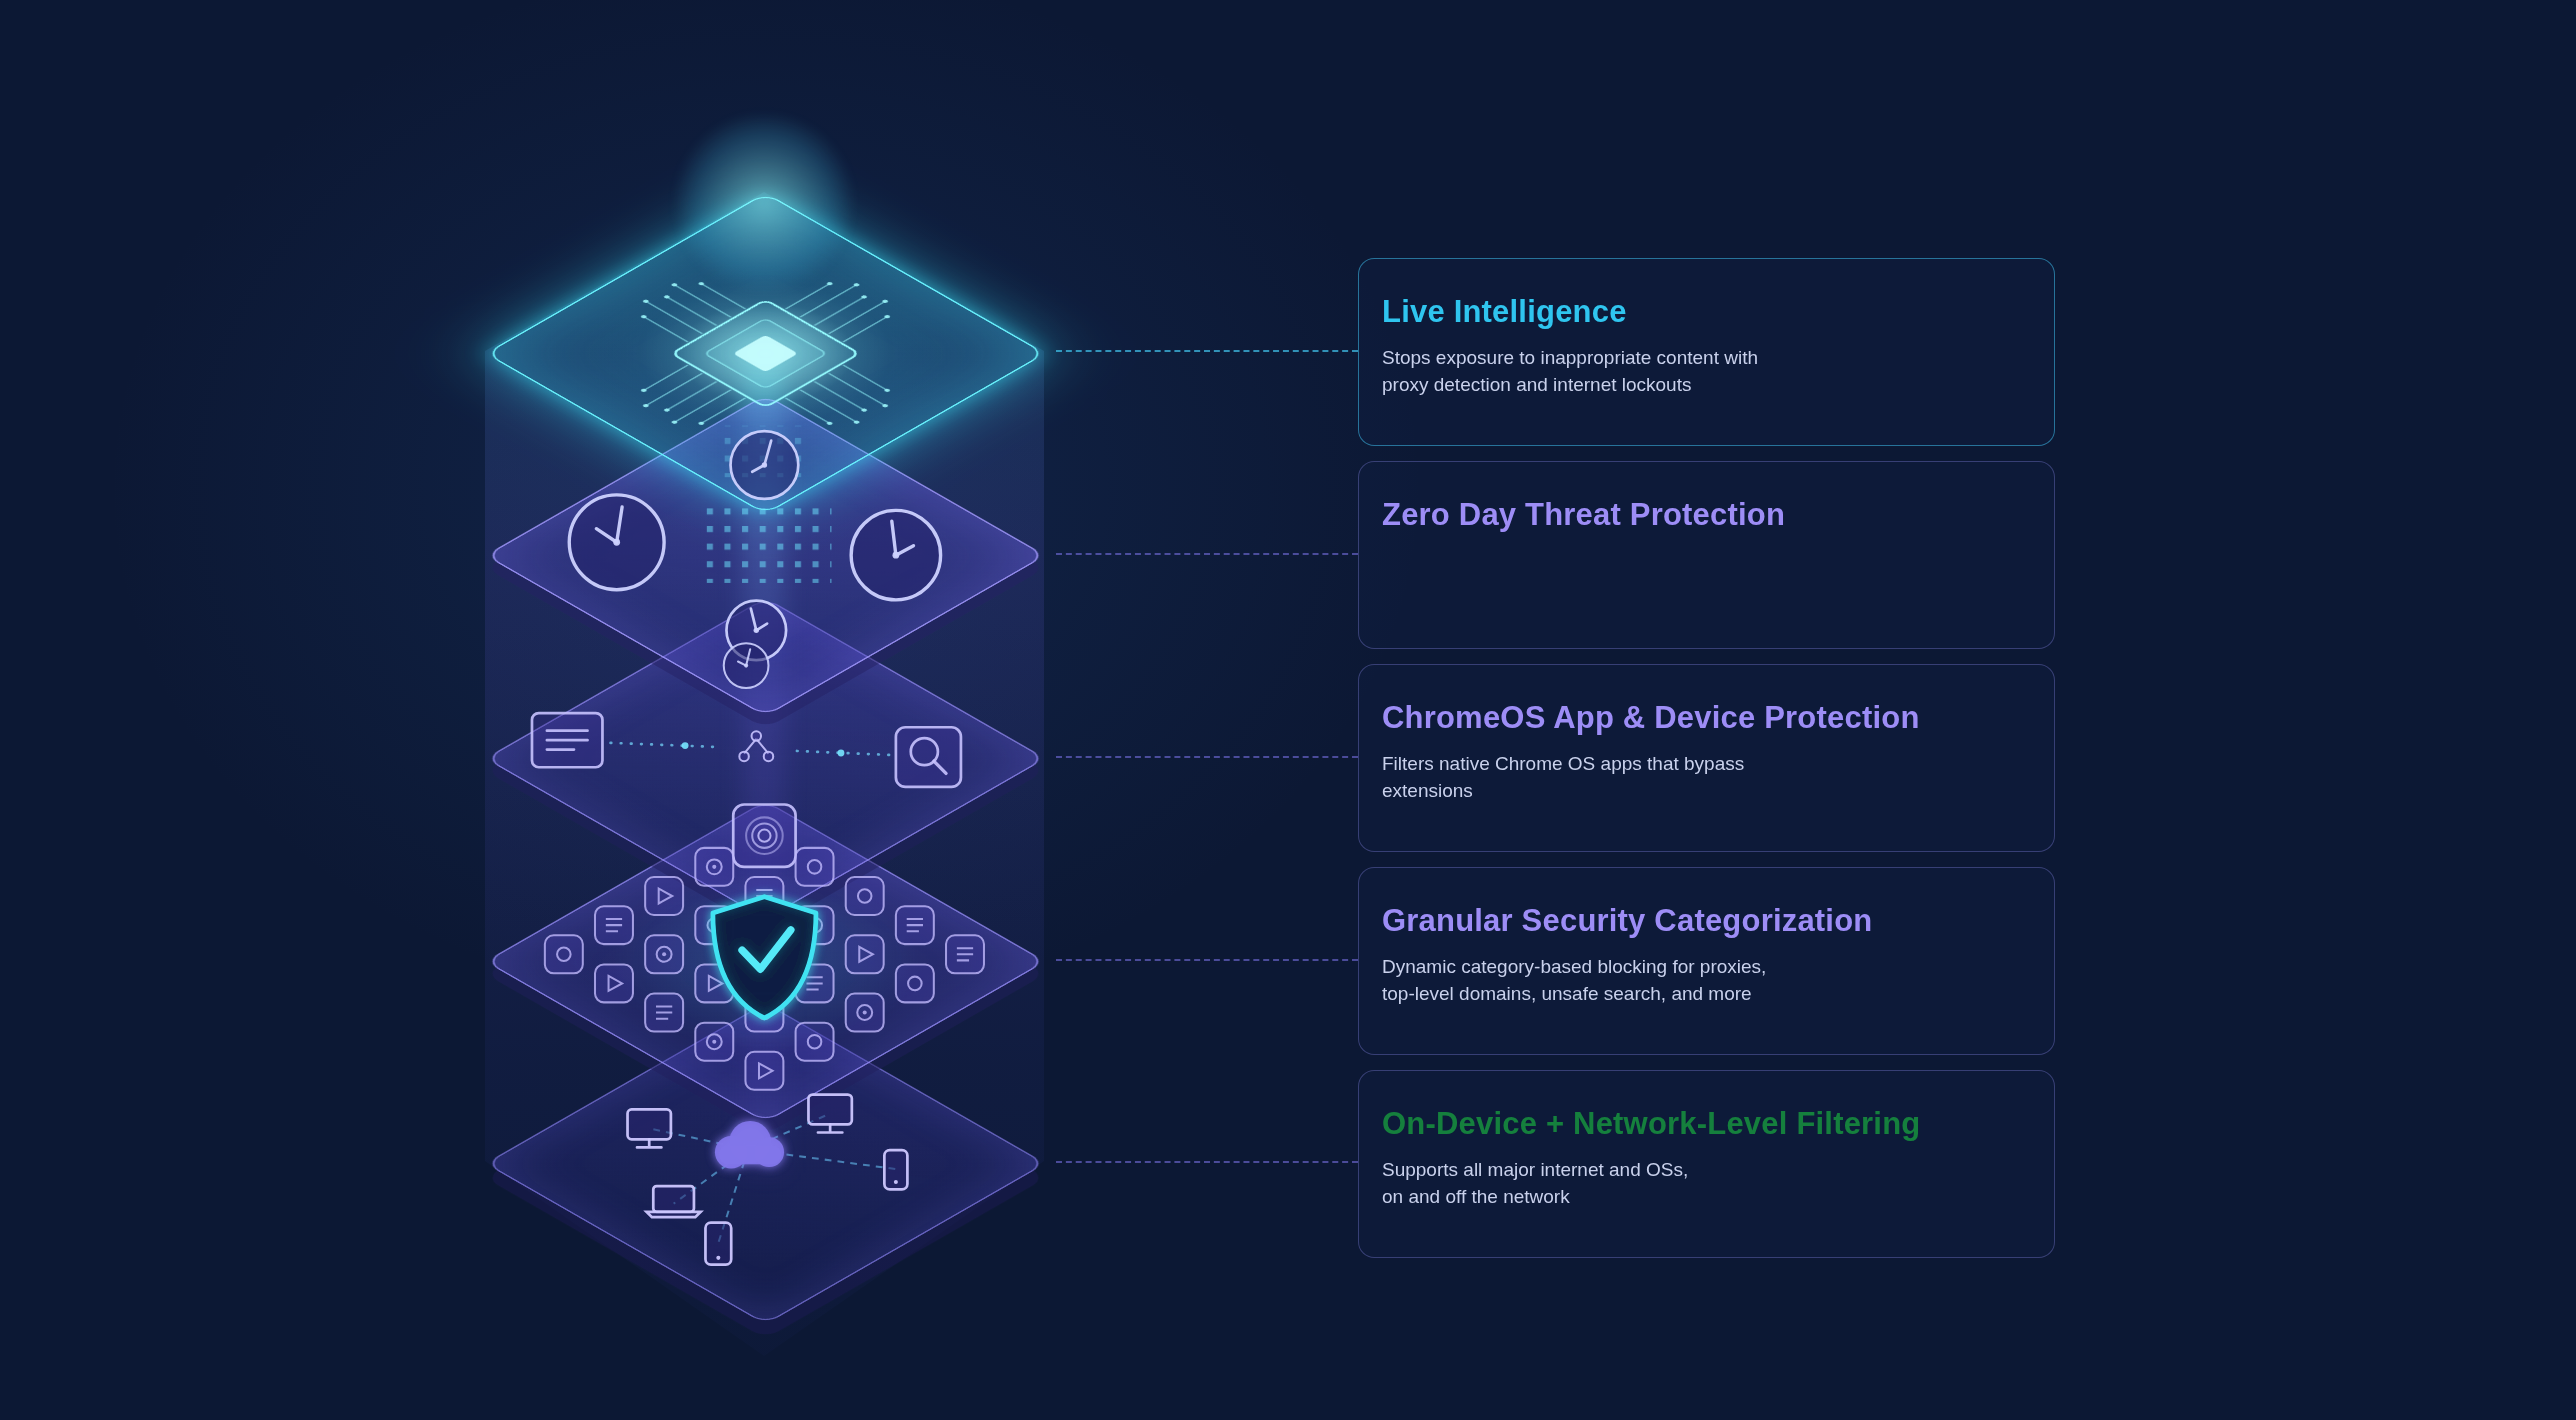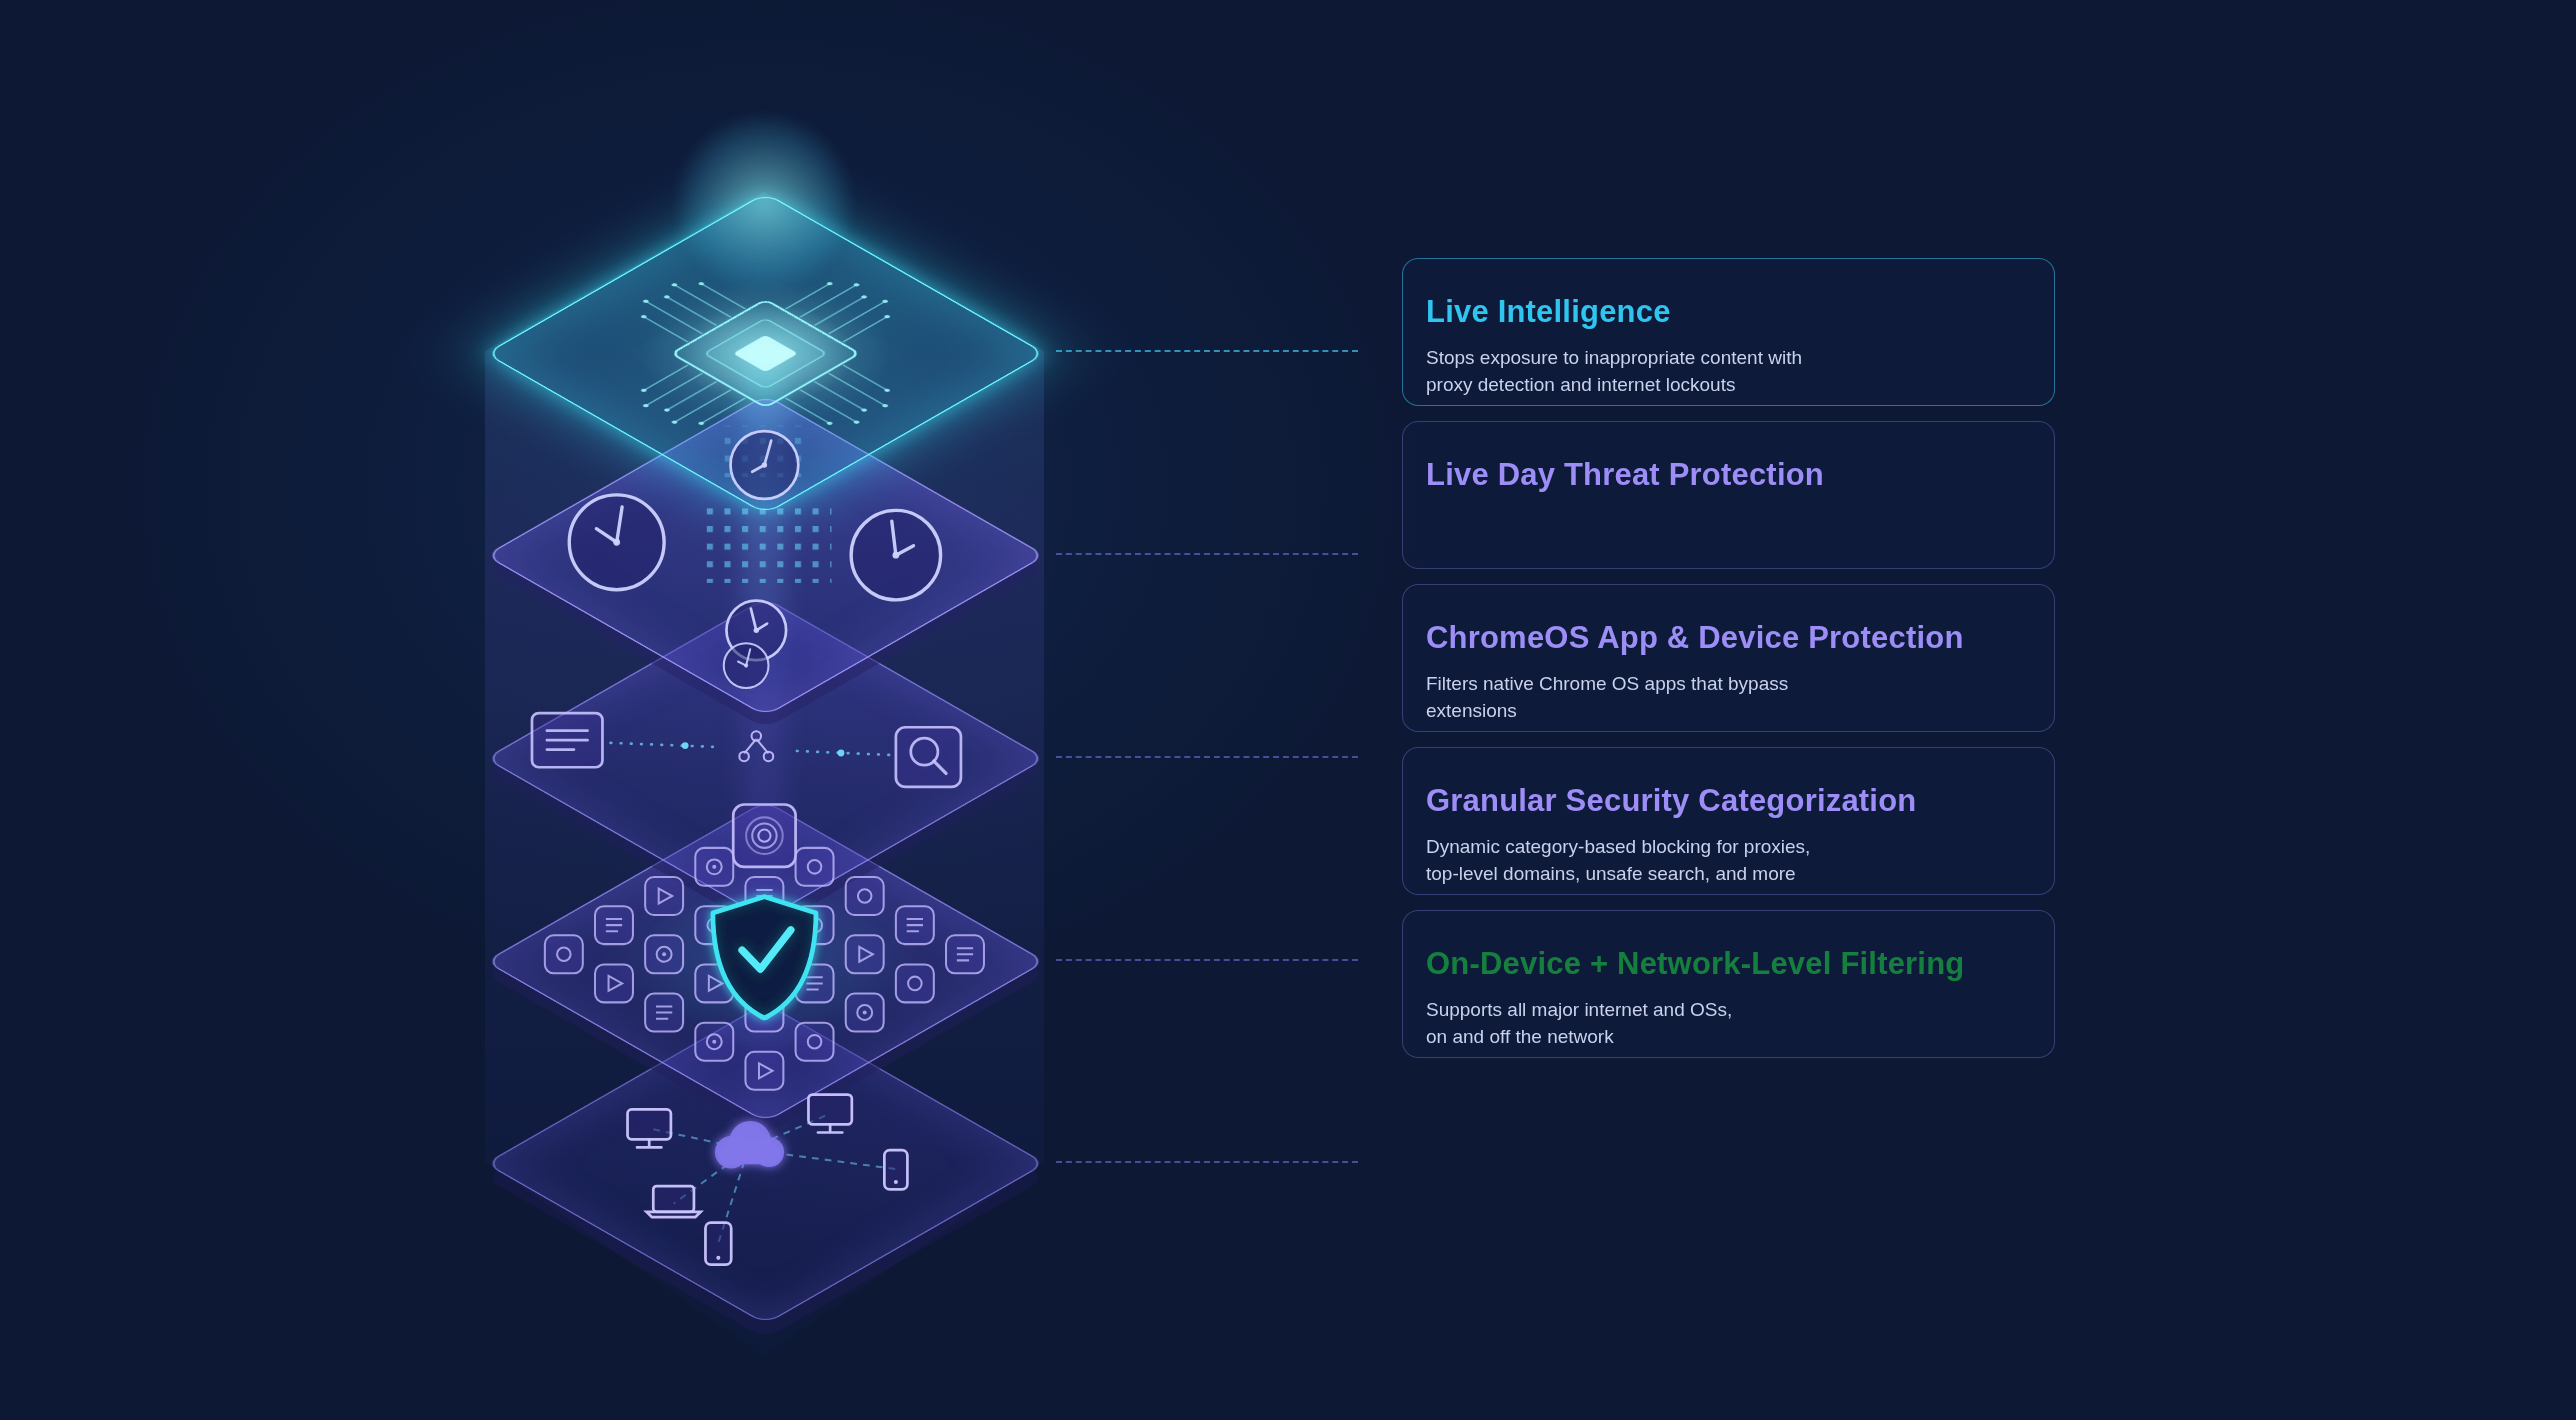--- a/index.html
+++ b/index.html
@@ -68,22 +68,22 @@
   .connector{position:absolute;left:1056px;width:302px;height:0;border-top:2px dashed rgba(128,118,238,0.55);z-index:6;}
   .connector-1{top:350px;border-top-color:rgba(66,196,238,0.70);}
   .connector-2{top:553px;}
   .connector-3{top:756px;}
   .connector-4{top:959px;}
   .connector-5{top:1161px;}
 
   
   .cards{position:absolute;left:1358px;top:258px;width:697px;display:flex;flex-direction:column;gap:15px;z-index:70;}
   .card{
-    box-sizing:border-box;height:148px;border:1.4px solid rgba(125,125,215,0.38);border-radius:16.3px;
-    background:rgba(17,32,70,0.35);padding:35px 30px 0 23px;margin-left:44px;
+    box-sizing:border-box;height:188px;border:1.4px solid rgba(125,125,215,0.38);border-radius:16.3px;
+    background:rgba(17,32,70,0.35);padding:35px 30px 0 23px;
   }
   .card-cyan{border-color:rgba(62,190,235,0.55);}
   .card-title{font-size:31px;font-weight:bold;letter-spacing:0.2px;margin:0 0 15px 0;}
   .card-desc{font-size:19px;line-height:1.42;color:#c9d1ec;white-space:pre-line;}
 </style>
 </head>
 <body>
 
 <div class="stack">
 
@@ -320,21 +320,21 @@
   <div class="connector connector-5"></div>
 </div>
 
 <div class="cards">
   <div class="card card-cyan">
     <h2 class="card-title" style="color: rgb(47, 197, 239);">Live Intelligence</h2>
     <div class="card-desc">Stops exposure to inappropriate content with
 proxy detection and internet lockouts</div>
   </div>
   <div class="card">
-    <h2 class="card-title" style="color: rgb(157, 141, 246);">Live Day Threat Protection</h2>
+    <h2 class="card-title" style="color: rgb(157, 141, 246);">Zero Day Threat Protection</h2>
   </div>
   <div class="card">
     <h2 class="card-title" style="color: rgb(157, 141, 246);">ChromeOS App &amp; Device Protection</h2>
     <div class="card-desc">Filters native Chrome OS apps that bypass
 extensions</div>
   </div>
   <div class="card">
     <h2 class="card-title" style="color: rgb(157, 141, 246);">Granular Security Categorization</h2>
     <div class="card-desc">Dynamic category-based blocking for proxies,
 top-level domains, unsafe search, and more</div>

